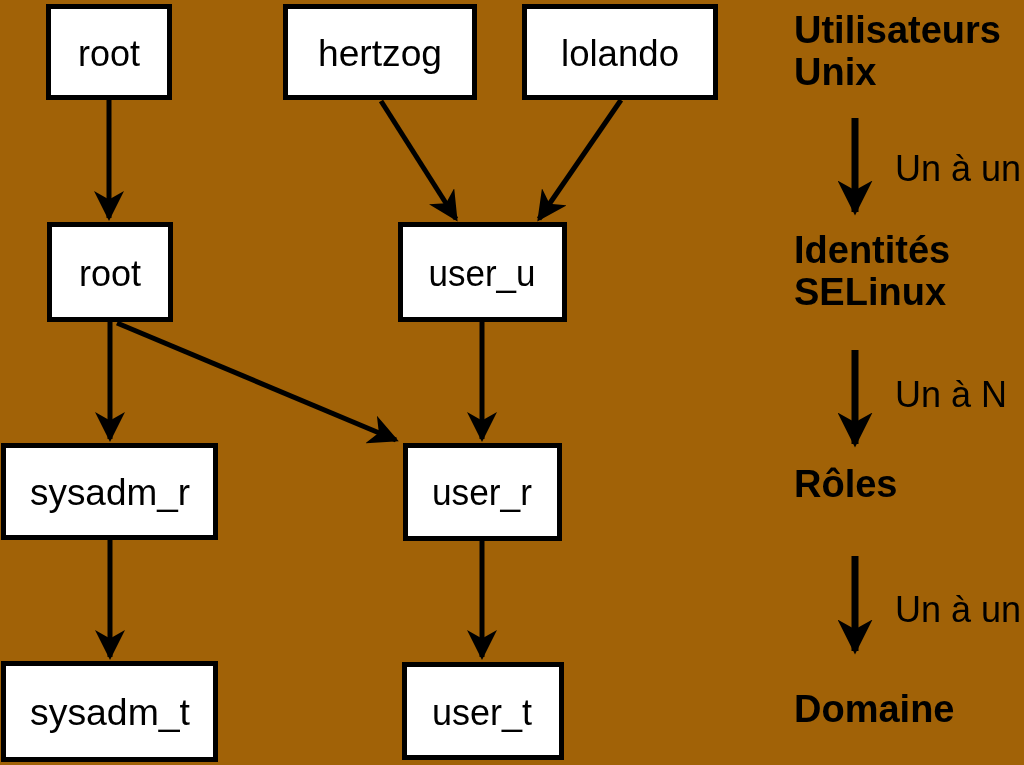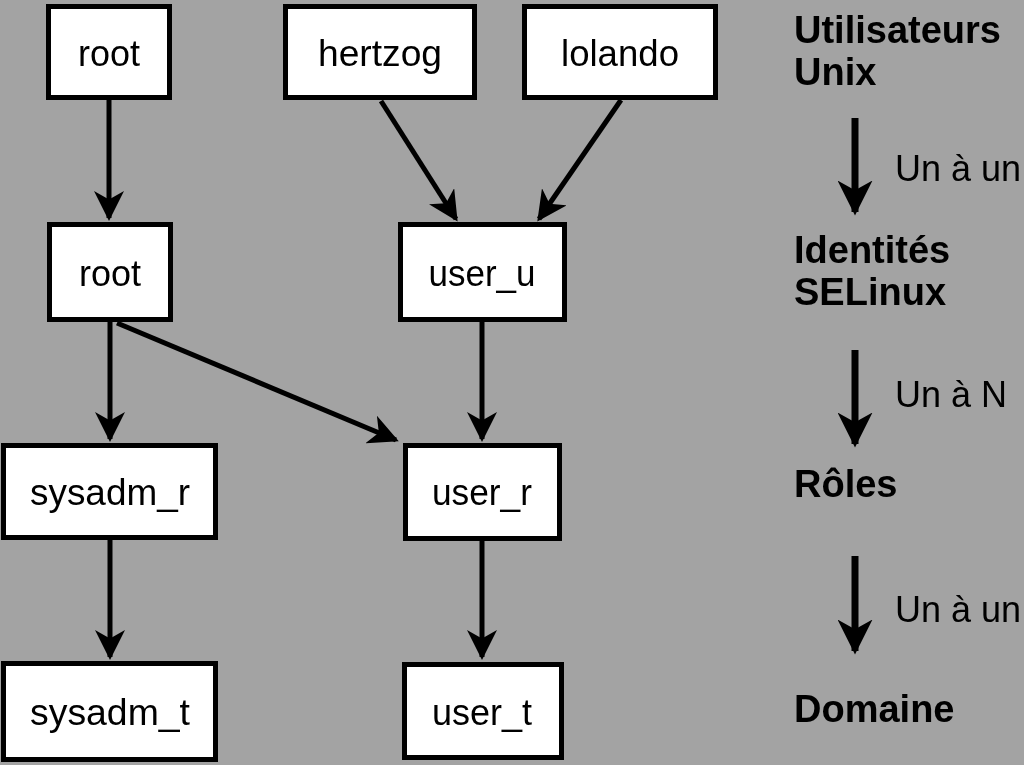--- a/index.html
+++ b/index.html
@@ -1,18 +1,18 @@
 <!DOCTYPE html>
 <html><head>
 <meta charset="utf-8">
 <style>
   html, body { margin: 0; padding: 0; background: #ffffff; }
   .stage {
     width: 1024px; height: 765px; position: relative;
-    background: #a3a3a3; overflow: hidden;
+    background: #a16207; overflow: hidden;
     font-family: "Liberation Sans", "DejaVu Sans", sans-serif;
   }
   svg { display: block; }
   svg text {
     fill: #000000;
     font-family: "Liberation Sans", "DejaVu Sans", sans-serif;
   }
   .node-box  { fill: #ffffff; stroke: #000000; stroke-width: 5; }
   .node-label { font-size: 37px; text-anchor: middle; }
   .edge {

